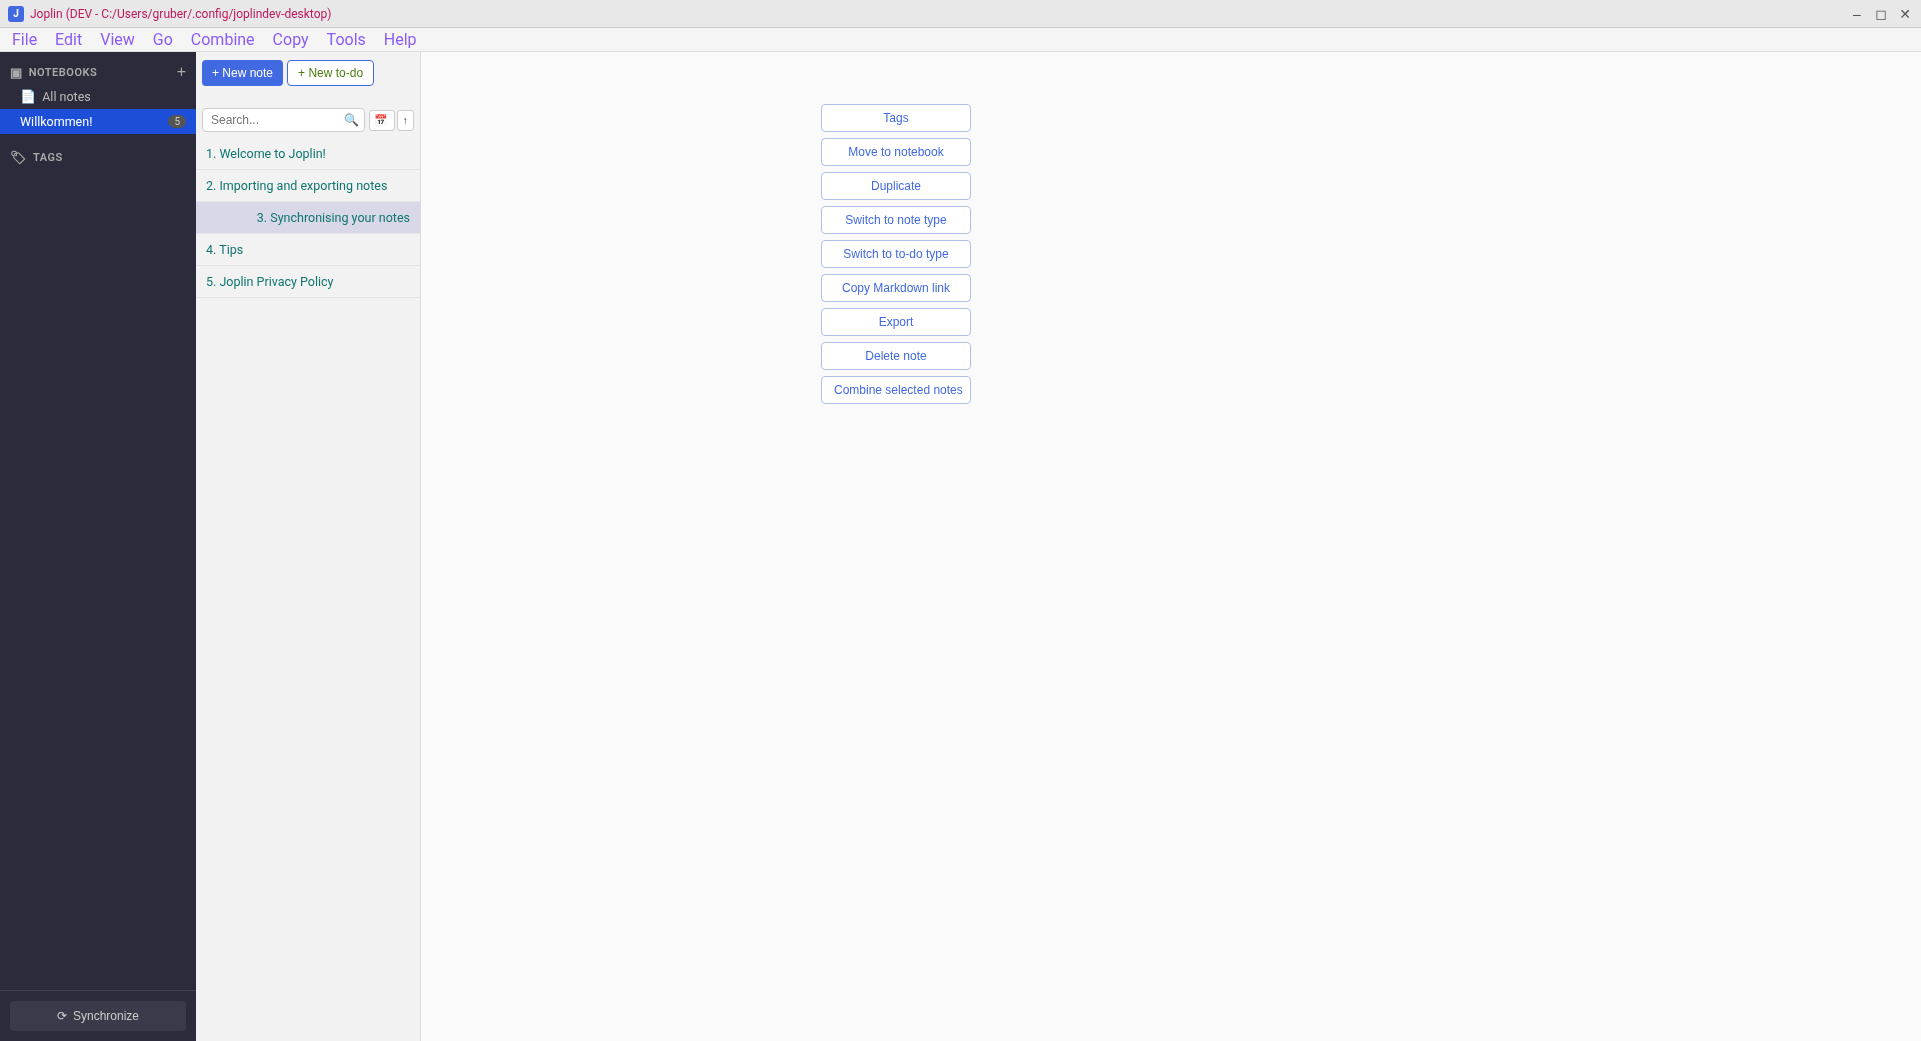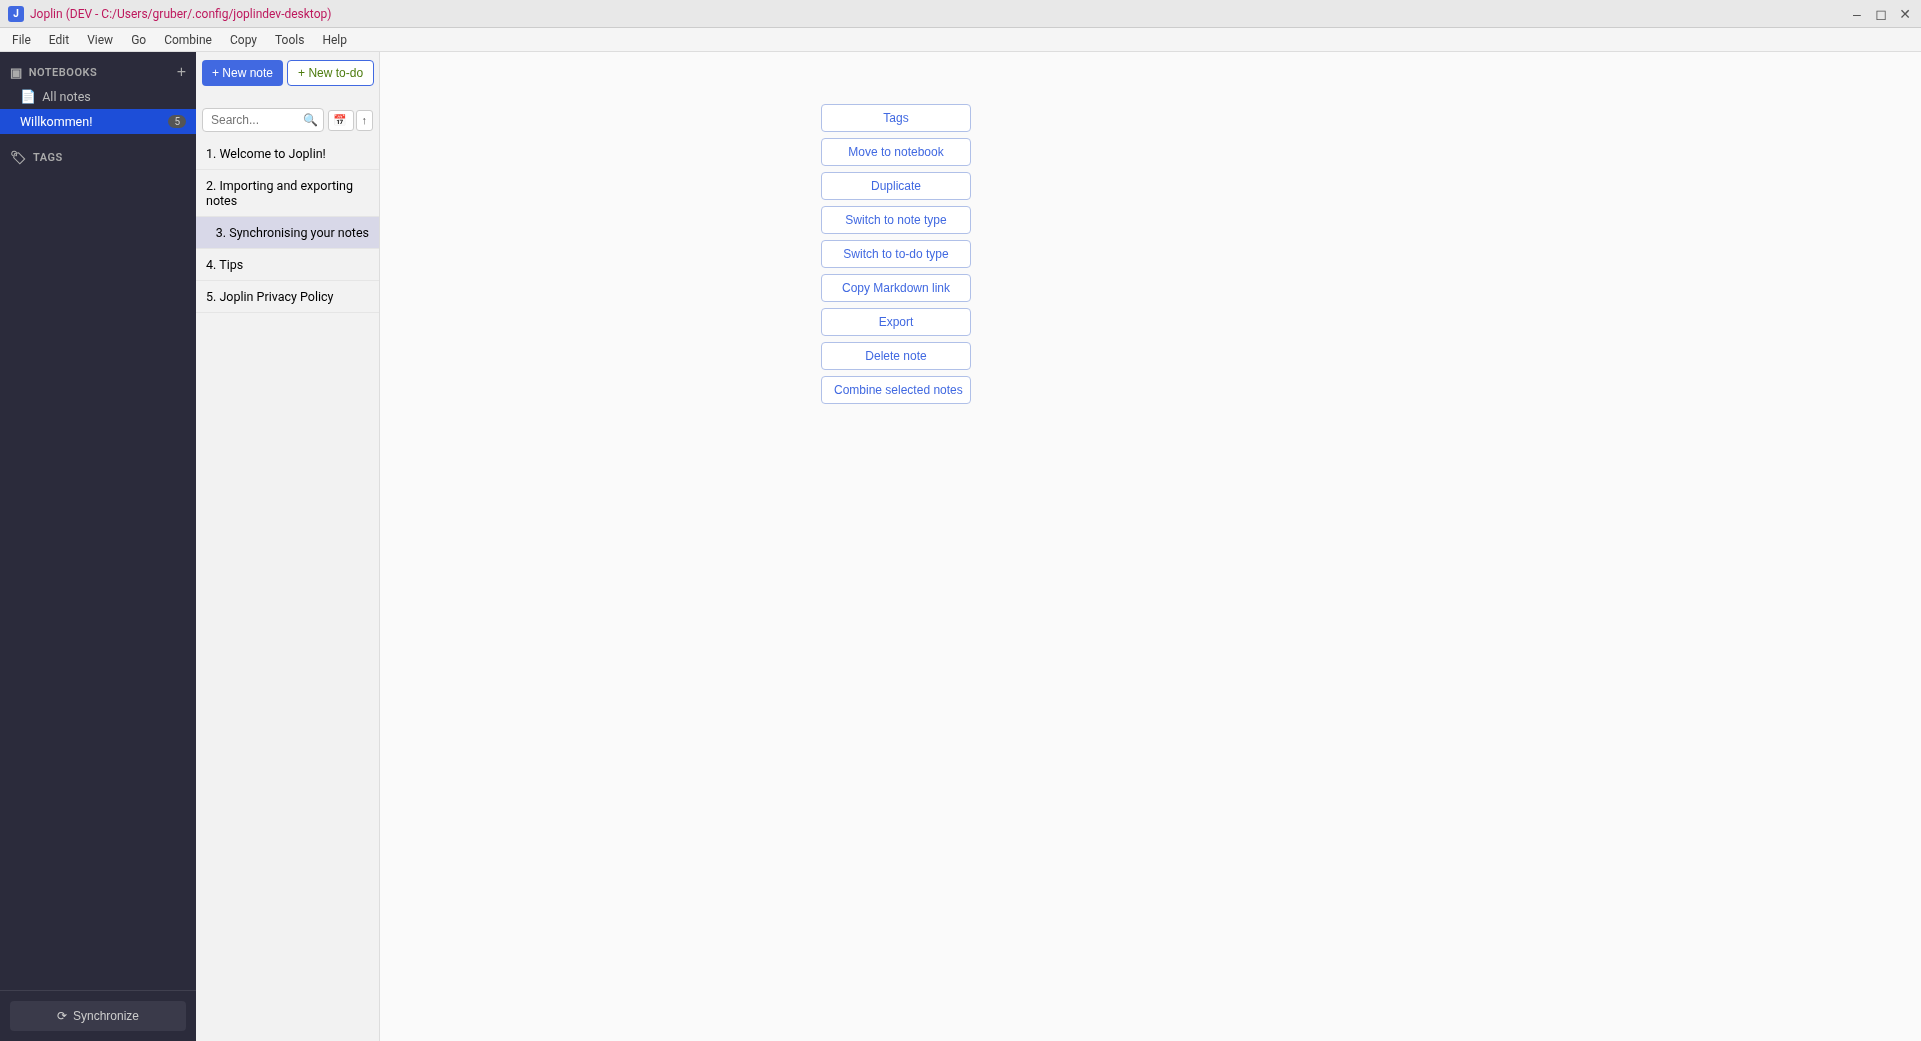--- a/index.html
+++ b/index.html
@@ -65,22 +65,22 @@
       background: #f5f5f5;
       height: 24px;
       display: flex;
       align-items: center;
       padding: 0 4px;
       border-bottom: 1px solid #ddd;
       gap: 2px;
     }
     .menu-item {
       padding: 2px 8px;
-      font-size: 12px;
-      color: #404040;
+      font-size: 16px;
+      color: #8b5cf6;
       cursor: pointer;
       border-radius: 3px;
     }
 
     
     .main-layout {
       display: flex;
       flex: 1;
       overflow: hidden;
     }
@@ -171,21 +171,21 @@
       cursor: pointer;
       font-size: 12px;
       display: flex;
       align-items: center;
       justify-content: center;
       gap: 6px;
     }
 
     
     .notes-panel {
-      width: 184px;
+      width: 225px;
       background: #f2f2f2;
       display: flex;
       flex-direction: column;
       border-right: 1px solid #ddd;
       flex-shrink: 0;
     }
 
     .notes-toolbar {
       display: flex;
       padding: 8px 6px 6px 6px;
@@ -273,21 +273,21 @@
     .notes-list {
       flex: 1;
       overflow-y: auto;
     }
 
     .note-item {
       padding: 8px 10px;
       cursor: pointer;
       border-bottom: 1px solid #e5e5e5;
       font-size: 12.5px;
-      color: #000000;
+      color: #0f766e;
     }
     .note-item.active { background: #d8d8e8; text-align: right; }
 
     
     .content-area {
       flex: 1;
       background: #fafafa;
       display: flex;
       flex-direction: column;
       position: relative;

